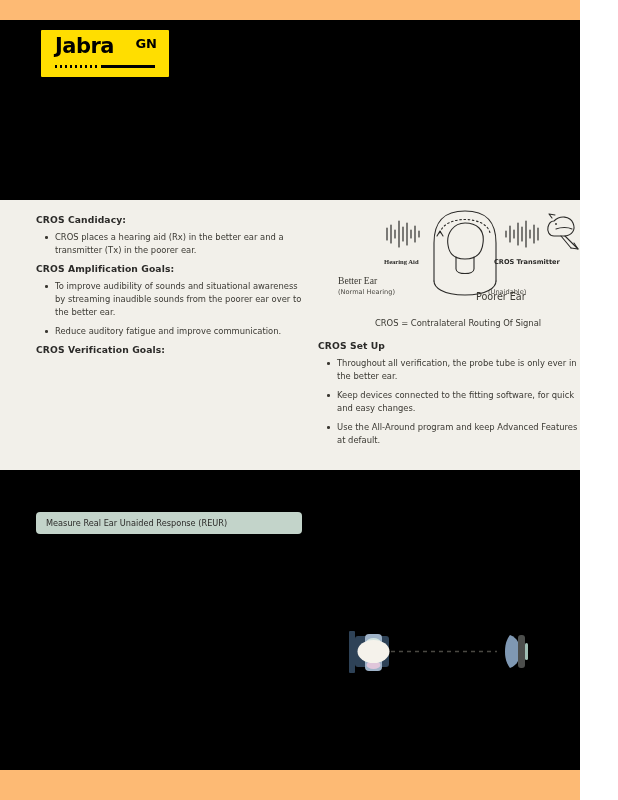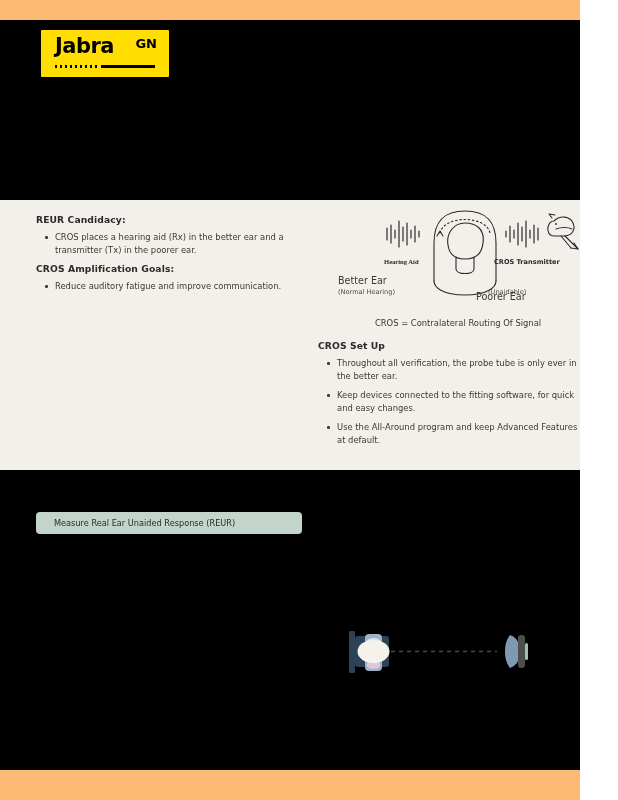--- a/index.html
+++ b/index.html
@@ -170,21 +170,21 @@
   
   .chip {
     position: absolute;
     left: 36px;
     width: 266px;
     height: 22px;
     background: #C3D4CA;
     border-radius: 4px;
     display: flex;
     align-items: center;
-    padding-left: 18px;
+    padding-left: 10px;
     font-family: "DejaVu Sans", sans-serif;
     font-size: 8.2px;
     color: #2B2A28;
   }
   #chip-reur { top: 512px; }
   #chip-calib { top: 634px; }
 
   
   #calib-diagram {
     position: absolute;
@@ -209,30 +209,32 @@
     <div id="logo-rule">
       <div class="dots"></div>
       <div class="solid"></div>
     </div>
   </div>
 
   <div id="panel-cream">
 
     <div class="col-left">
 
-      <h3 class="sec-head">REUR Candidacy:</h3>
+      <h3 class="sec-head">CROS Candidacy:</h3>
       <ul class="bullets">
         <li>CROS places a hearing aid (Rx) in the better ear and a transmitter (Tx) in the poorer ear.</li>
       </ul>
 
       <h3 class="sec-head spaced">CROS Amplification Goals:</h3>
       <ul class="bullets">
+        <li>To improve audibility of sounds and situational awareness by streaming inaudible sounds from the poorer ear over to the better ear.</li>
         <li>Reduce auditory fatigue and improve communication.</li>
       </ul>
 
+      <h3 class="sec-head spaced">CROS Verification Goals:</h3>
     </div>
 
     <div class="col-right">
       <h3 class="sec-head">CROS Set Up</h3>
       <ul class="bullets">
         <li>Throughout all verification, the probe tube is only ever in the better ear.</li>
         <li>Keep devices connected to the fitting software, for quick and easy changes.</li>
         <li>Use the All-Around program and keep Advanced Features at default.</li>
       </ul>
     </div>
@@ -286,21 +288,21 @@
         <path d="M226 26 C231 24 238 24 242 26"></path>
         <path d="M235 33 L248 46"></path>
         <path d="M231 33 L241 45"></path>
         <path d="M241 45 L248 46 L244 40"></path>
       </g>
     </svg>
 
     <span class="lbl-bold" style="left:54px;  top:55px;font-family:Liberation Serif, serif;">Hearing Aid</span>
     <span class="lbl-bold" style="left:164px; top:55px;">CROS Transmitter</span>
 
-    <span class="lbl-big" style="left:8px;   top:72px;">Better Ear</span>
+    <span class="lbl-big" style="left:8px;   top:72px;font-family:Liberation Serif, serif;">Better Ear</span>
     <span class="lbl-sm" style="left:8px;   top:85px;">(Normal Hearing)</span>
 
     <span class="lbl-big" style="left:146px; top:72px;margin-top:16px;">Poorer Ear</span>
     <span class="lbl-sm" style="left:158px; top:85px;">(Unaidable)</span>
   </div>
 
   <div id="caption-cros">CROS = Contralateral Routing Of Signal</div>
 
   <div class="chip" id="chip-reur">Measure Real Ear Unaided Response (REUR)</div>
 

